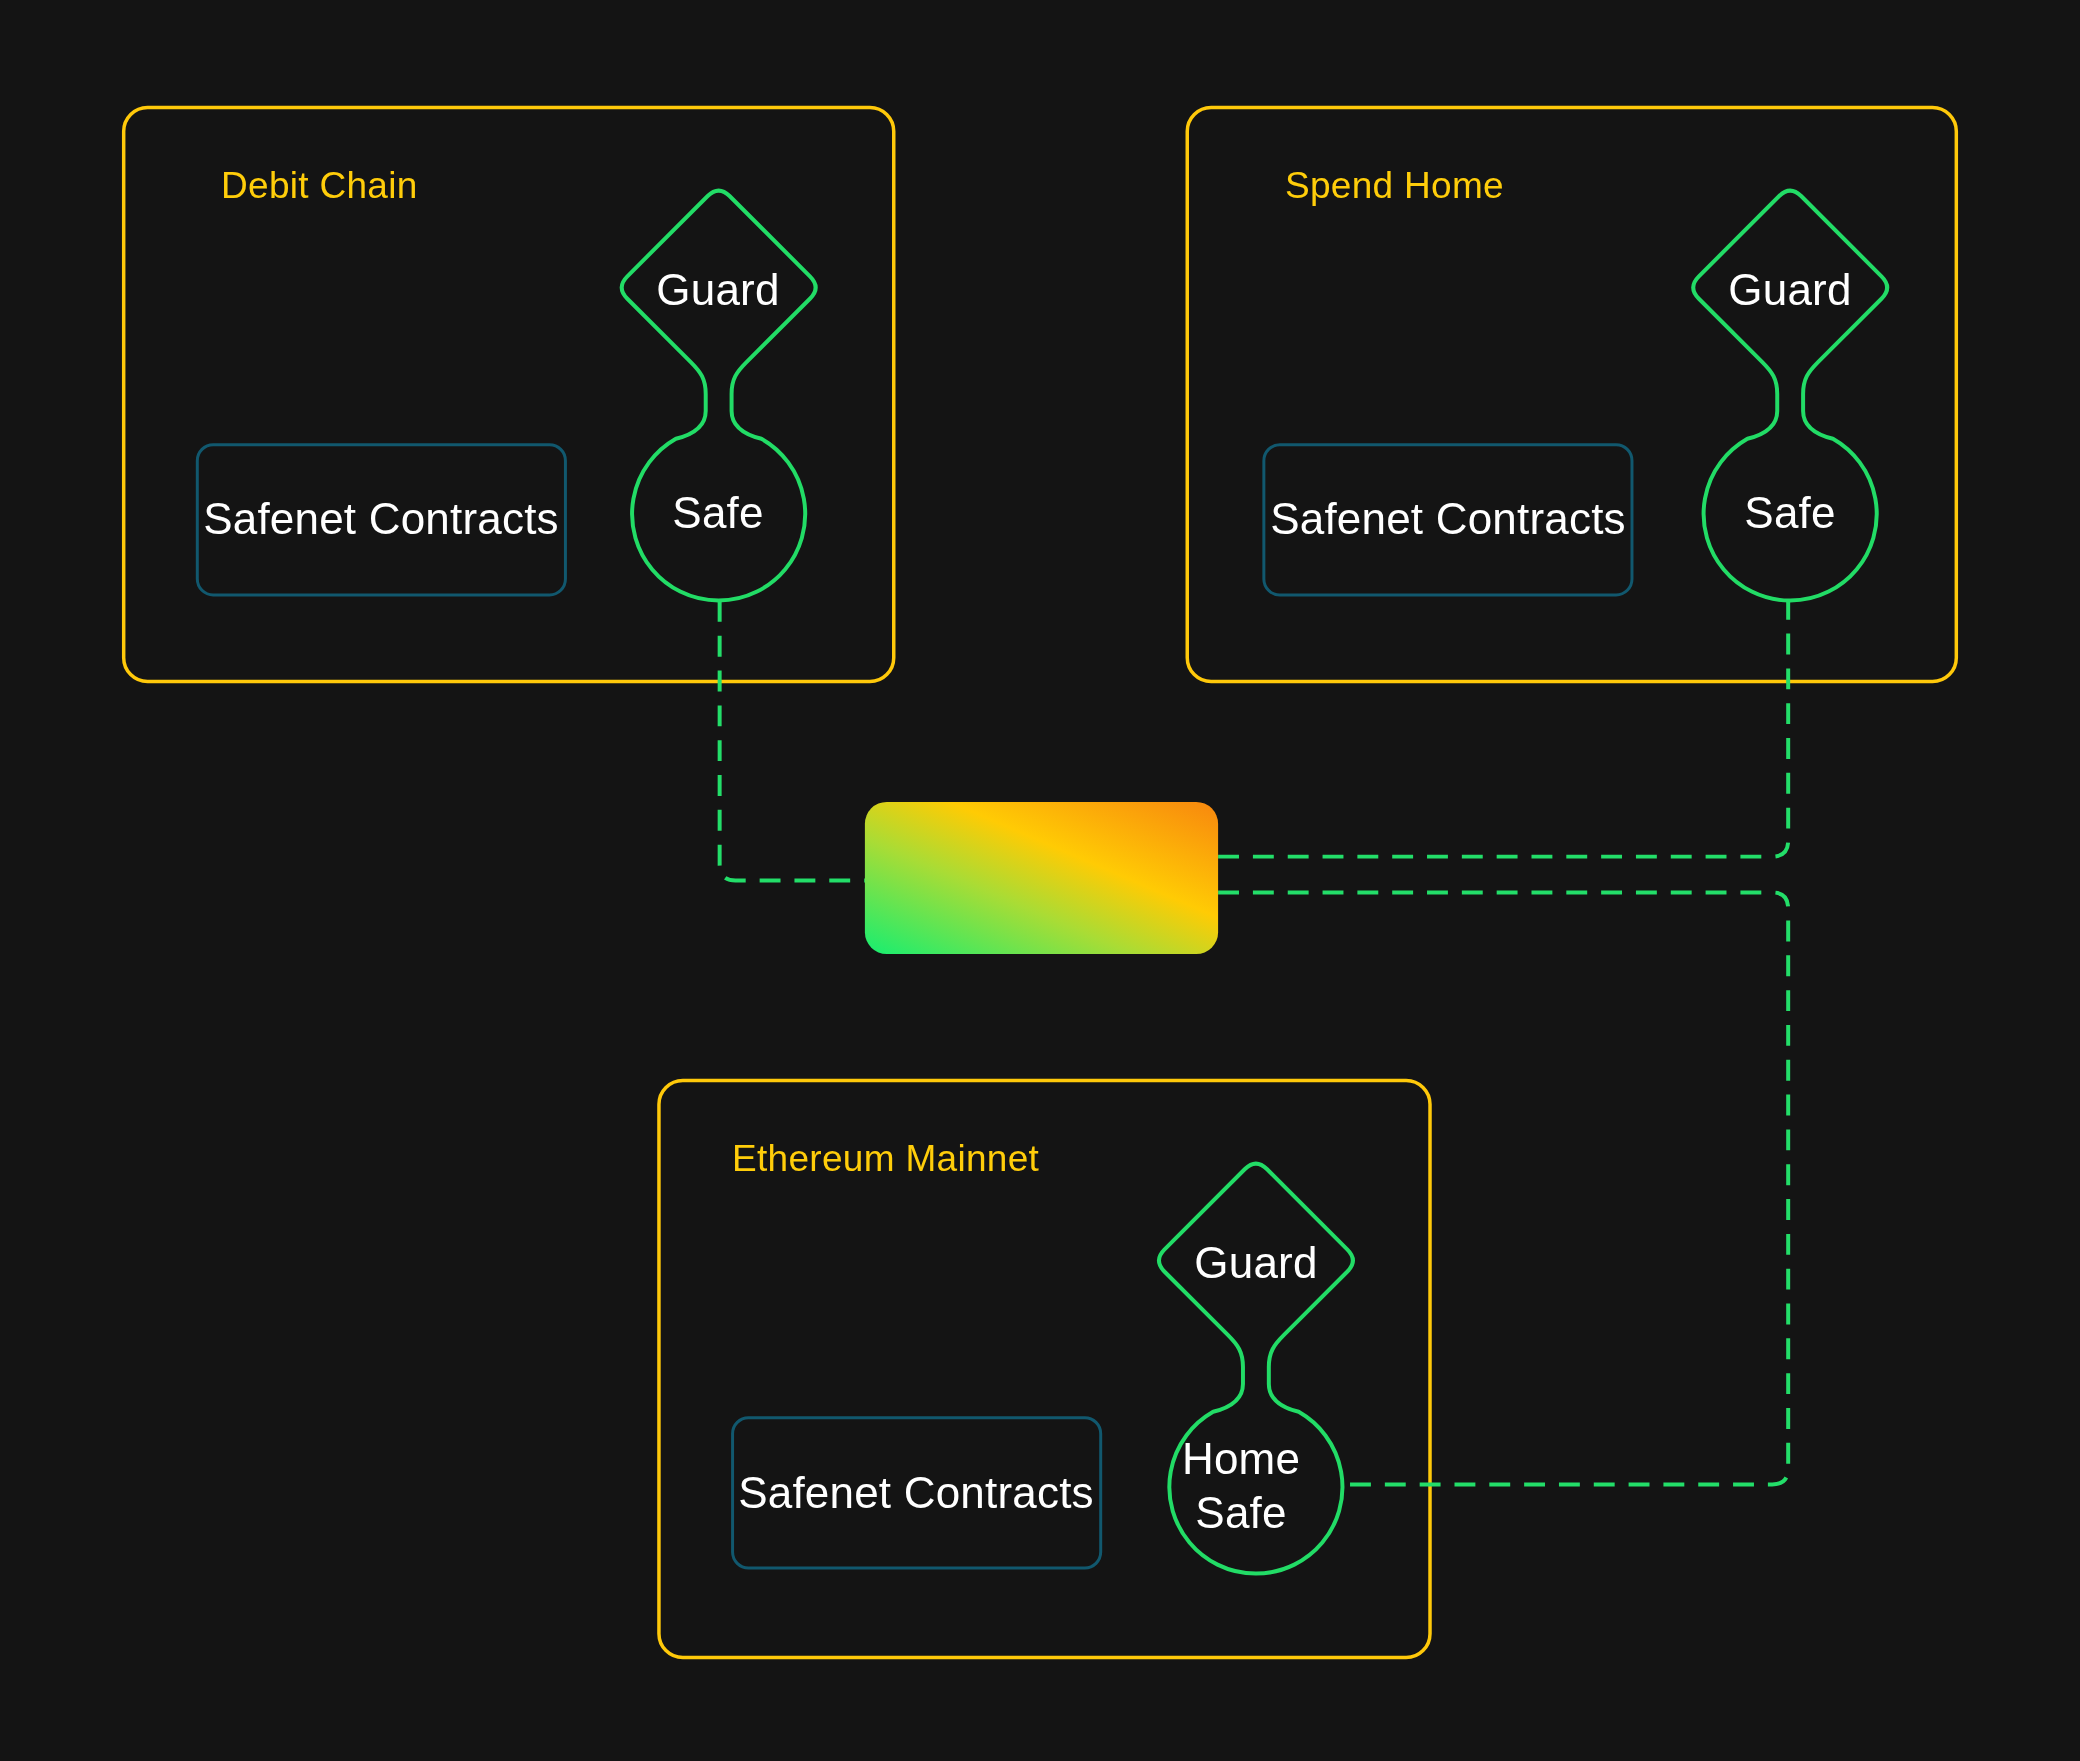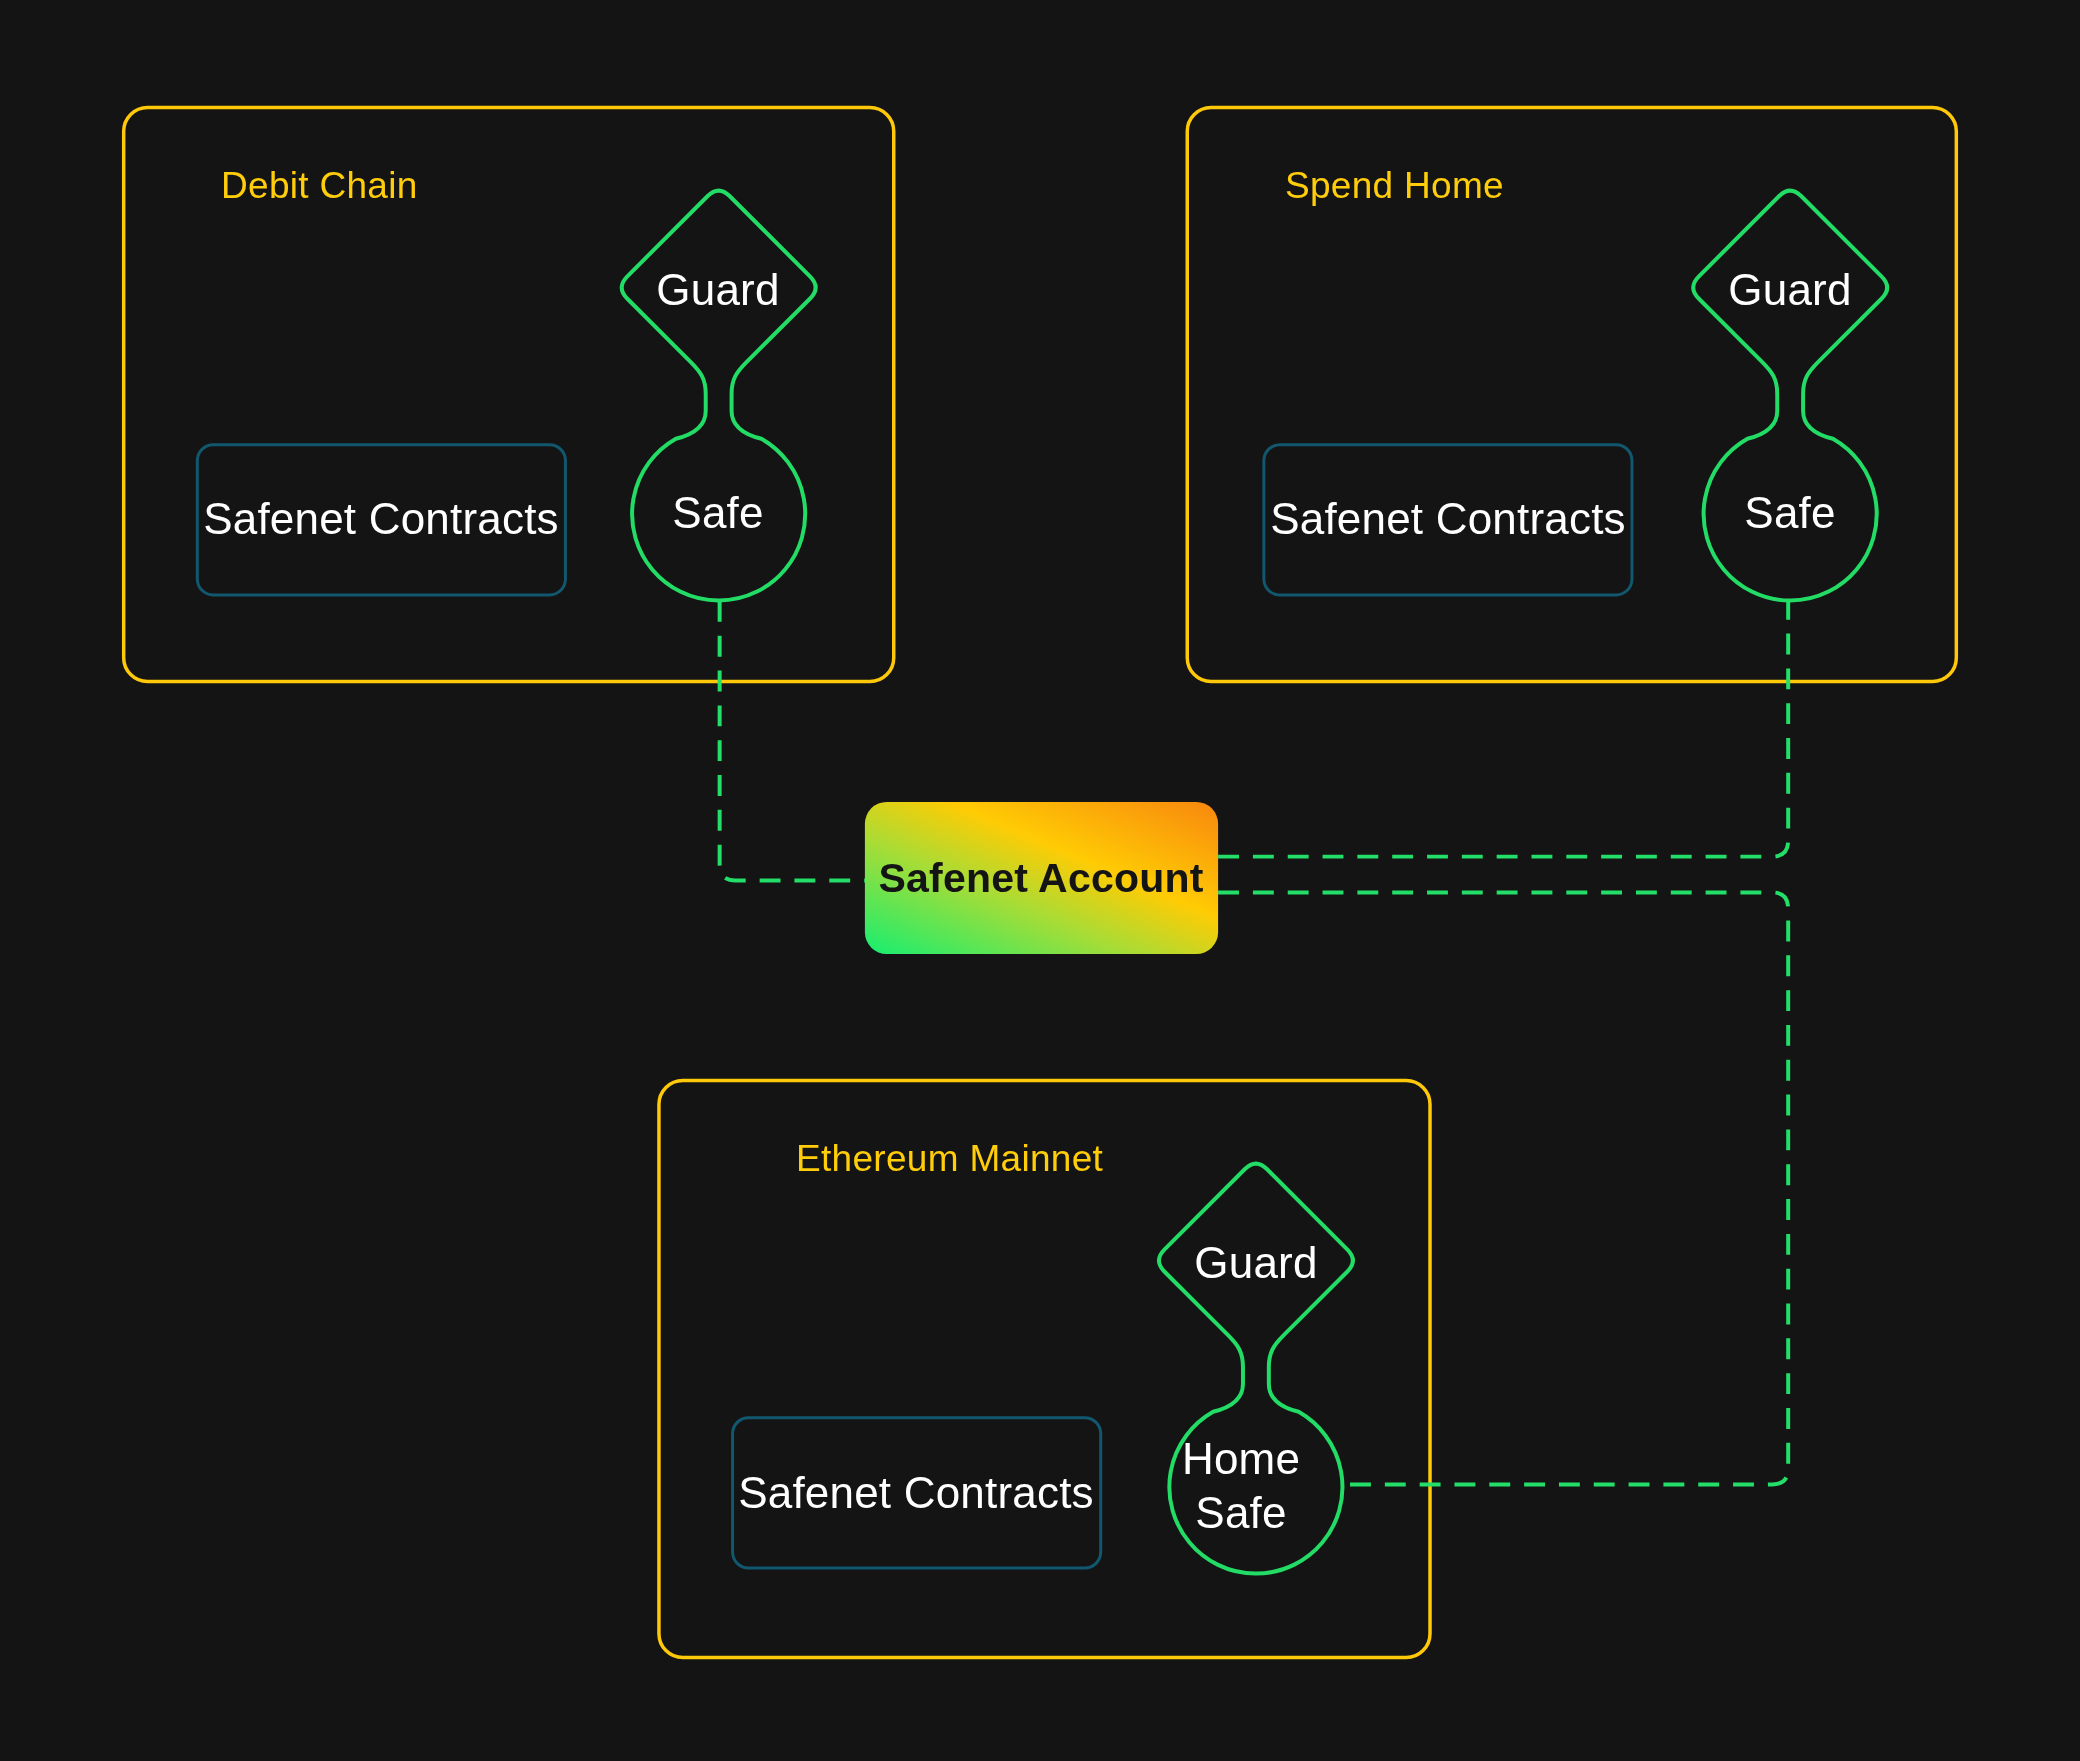--- a/index.html
+++ b/index.html
@@ -87,30 +87,29 @@
 
     <use href="#hourglass" x="602" y="171" fill="none" stroke-width="4" stroke="#22DC66"></use>
     <use href="#hourglass" x="1679" y="171" fill="none" stroke-width="4" stroke="#22DC66"></use>
     <use href="#hourglass" x="1142" y="1149" fill="none" stroke-width="4" stroke="#22DC66"></use>
 
     <rect x="869" y="806" width="355" height="153" rx="22" fill="url(#accountGrad)"></rect>
   </svg>
 
   <div class="chain-title" style="left:177px;  top:167px;">Debit Chain</div>
   <div class="chain-title" style="left:1241px; top:167px;">Spend Home</div>
-  <div class="chain-title" style="left:752px;  top:1140px;">Ethereum Mainnet</div>
+  <div class="chain-title" style="left:688px;  top:1140px;">Ethereum Mainnet</div>
 
   <div class="label" style="left:381px;  top:519px;">Safenet Contracts</div>
   <div class="label" style="left:1448px; top:519px;">Safenet Contracts</div>
   <div class="label" style="left:916px;  top:1493px;">Safenet Contracts</div>
 
   <div class="label" style="left:718px;  top:290px;">Guard</div>
   <div class="label" style="left:1790px; top:290px;">Guard</div>
   <div class="label" style="left:1256px; top:1263px;">Guard</div>
 
   <div class="label" style="left:718px;  top:513px;">Safe</div>
   <div class="label" style="left:1790px; top:513px;">Safe</div>
   <div class="label wrap-label" style="left:1241px; top:1486px;">Home Safe</div>
 
-  <div class="account-label" style="left:1041px; top:878px;">Safenet Account</div>
 
 </div>
 
 
 </body></html>

